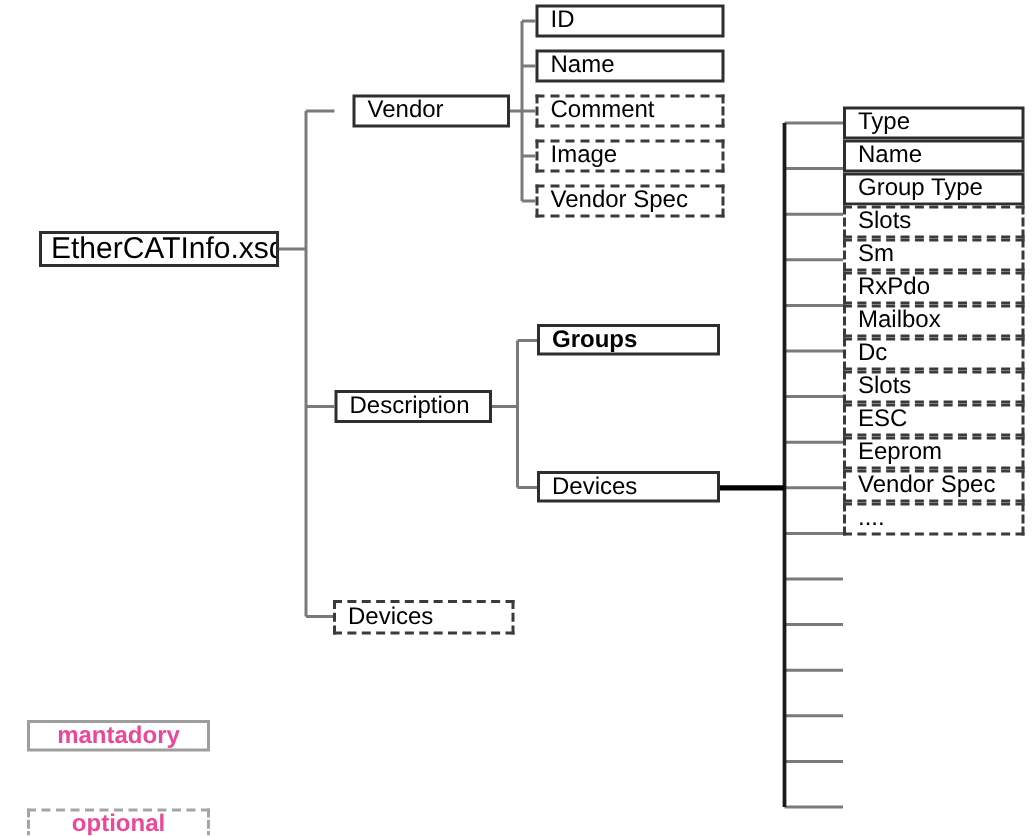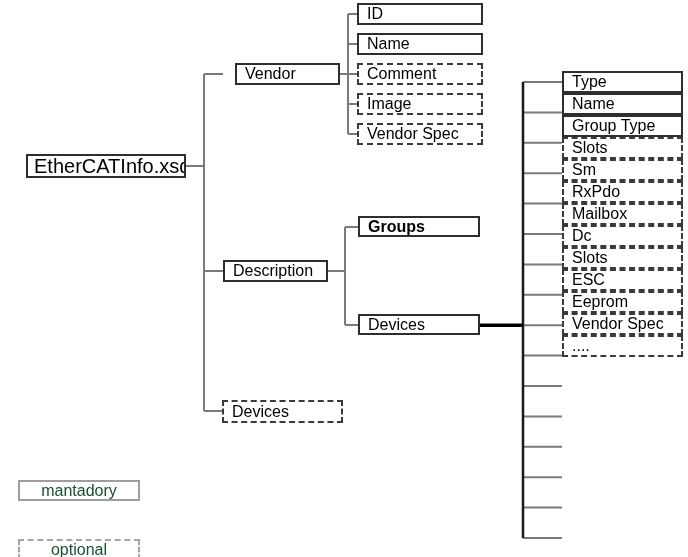--- a/index.html
+++ b/index.html
@@ -31,22 +31,23 @@
     position: absolute;
     display: flex;
     flex-direction: column;
   }
   .col .box { position: static; width: 100%; flex: 0 0 22px; height: 22px; }
   .col-vendor { gap: 8px; }
   .col-devices { gap: 0; }
   .legend-box {
     justify-content: center;
     padding-left: 0;
-    color: #14532d;
+    color: #ec4899;
     border-color: #9e9e9e;
+    font-weight: bold;
   }
   .legend-box.dashed { border-color: #a5a5a5; margin-top: 32px; }
 </style>
 </head>
 <body>
 
 <div class="stage">
 
   <svg class="wires" width="688" height="557" viewBox="0 0 688 557" aria-hidden="true">
 

